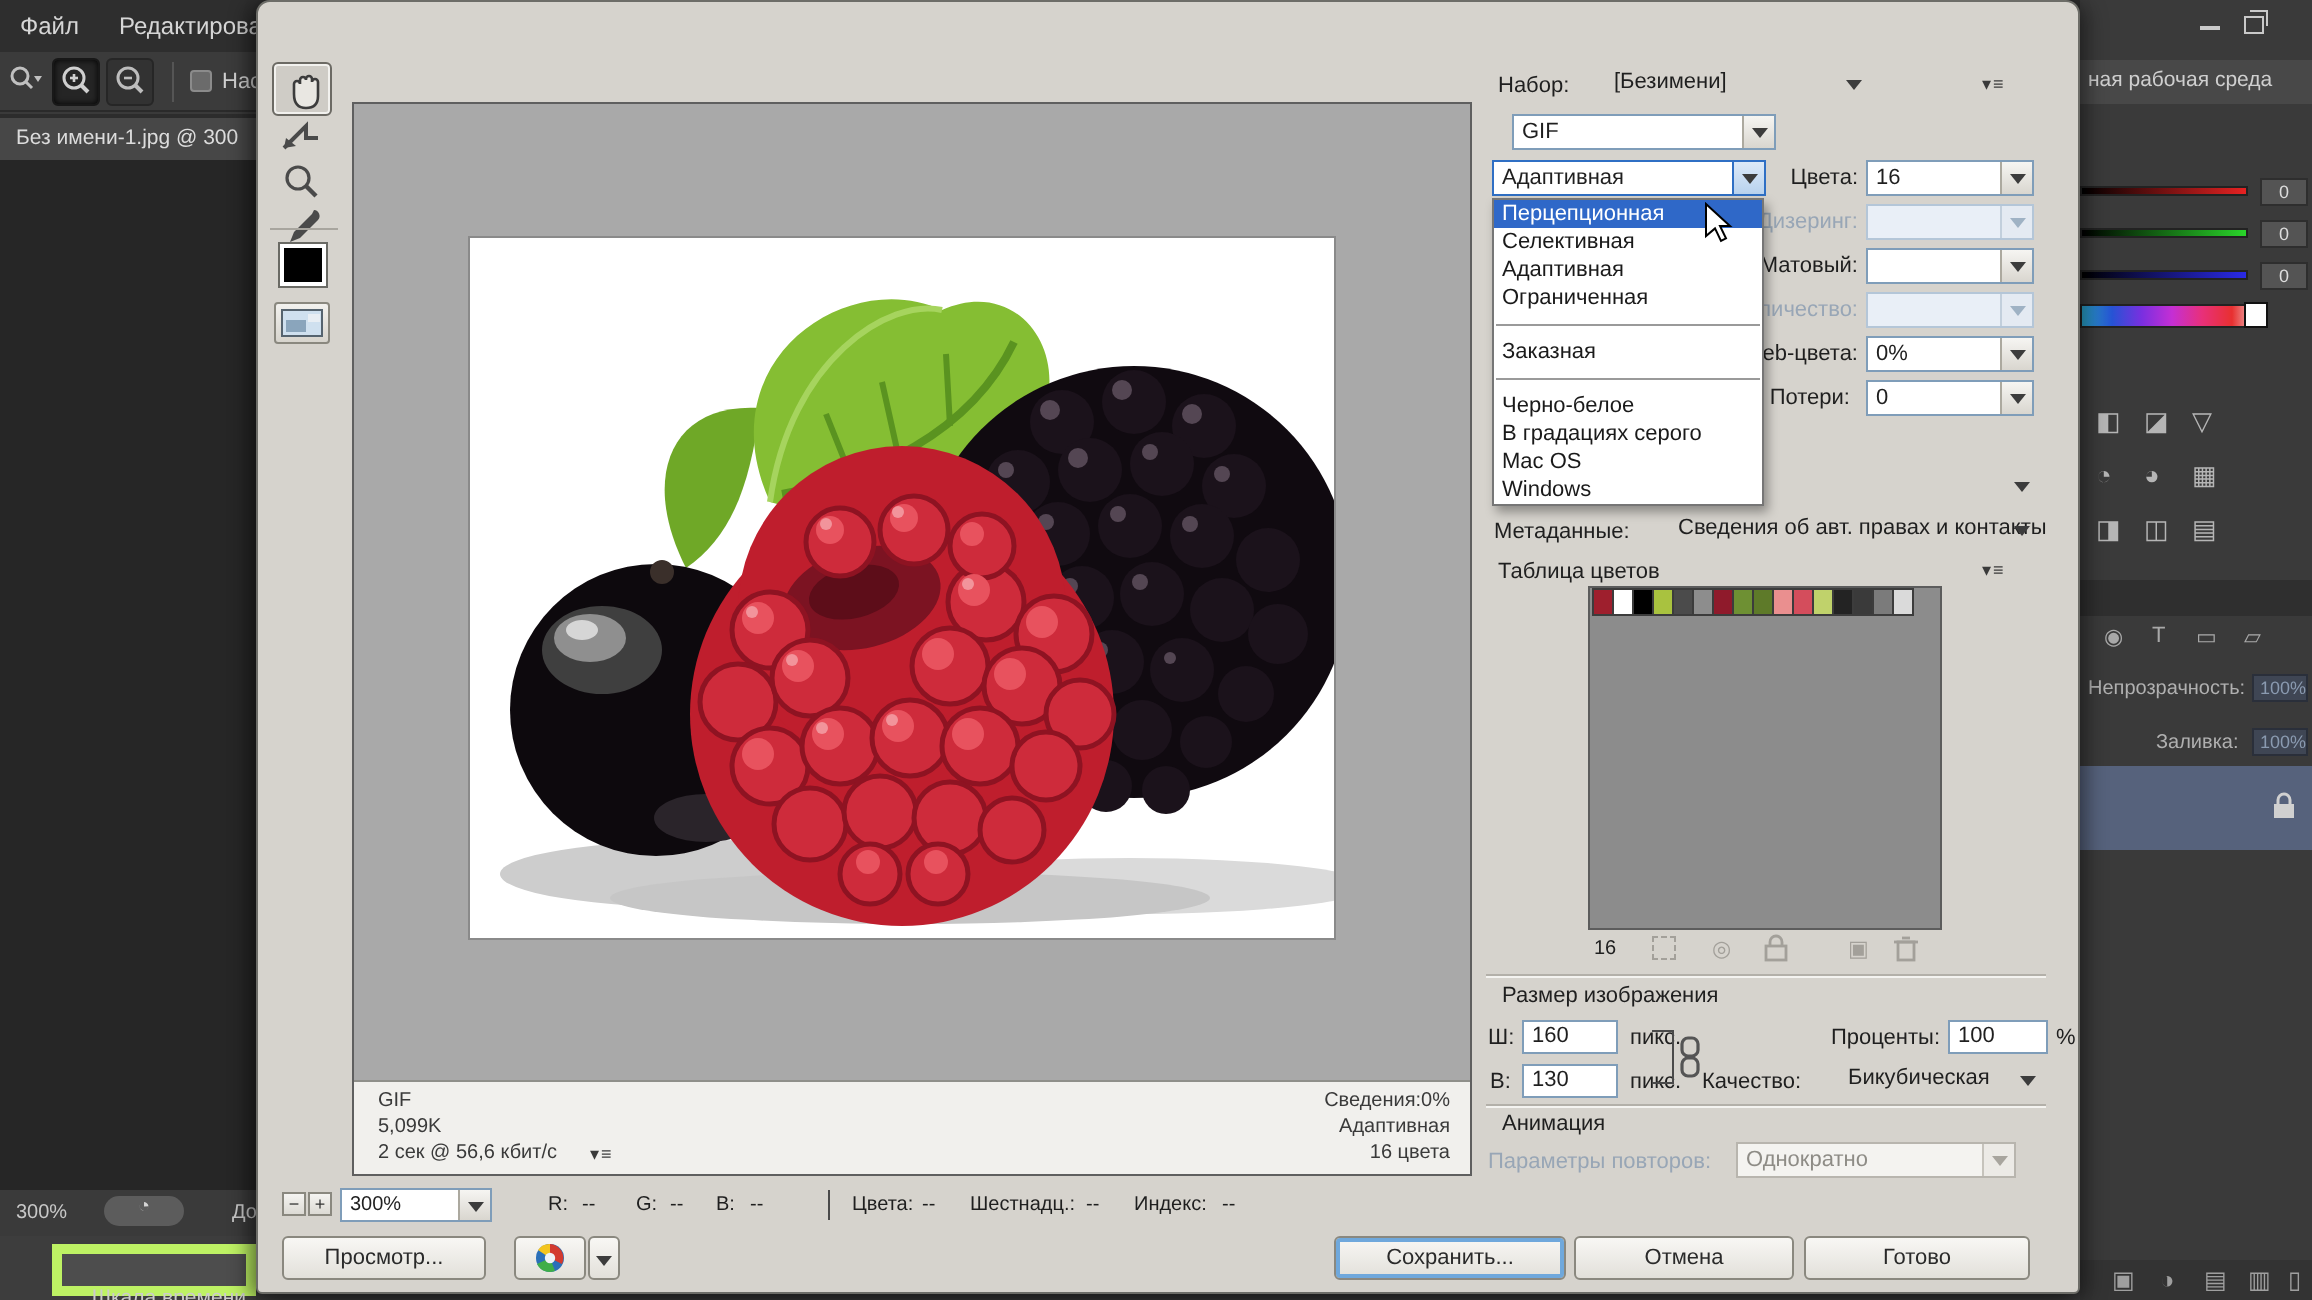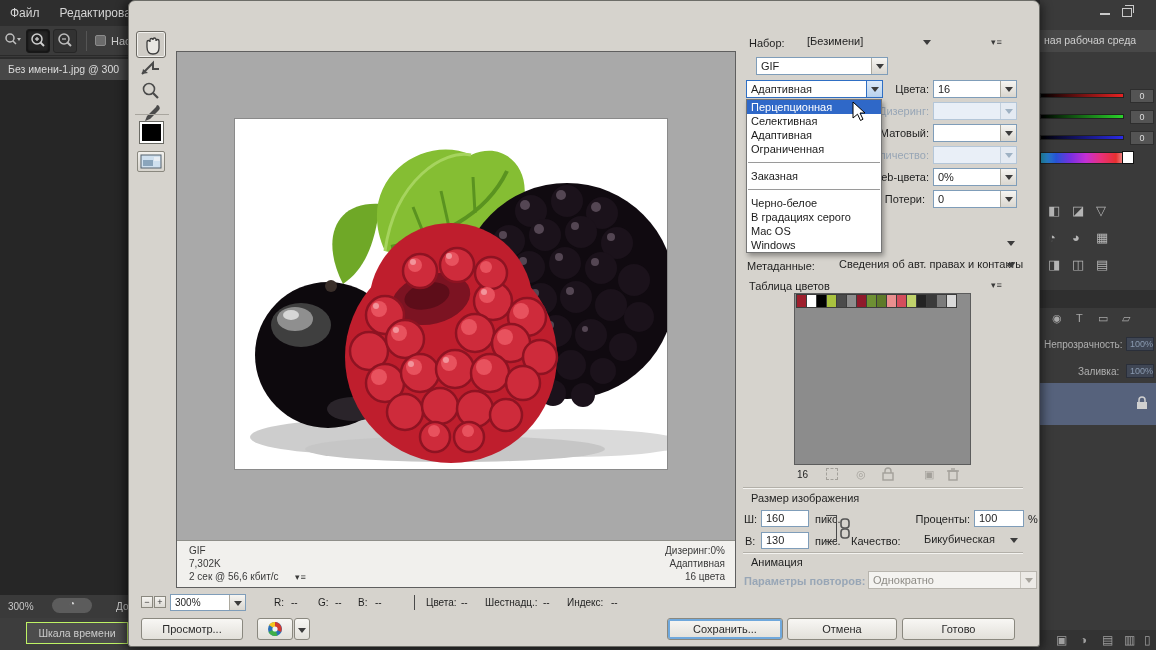--- a/index.html
+++ b/index.html
@@ -14,21 +14,21 @@
   .ps-optionsbar { left:0; top:26px; width:128px; height:30px; background:#3b3b3b; border-bottom:1px solid #2a2a2a; overflow:hidden; }
   .tool-btn { position:absolute; width:24px; height:24px; top:3px; border-radius:3px; background:#323232; border:1px solid #262626; }
   .tool-btn.pressed { background:#252525; border-color:#181818; box-shadow:inset 0 0 3px #000; }
   .vsep { position:absolute; width:1px; background:#555; }
   .ps-checkbox { position:absolute; width:11px; height:11px; background:#6b6b6b; border:1px solid #8b8b8b; border-radius:2px; }
   .ps-doctabs { left:0; top:57px; width:128px; height:23px; background:#2c2c2c; overflow:hidden; }
   .ps-doctab { position:absolute; left:0; top:2px; height:21px; width:140px; background:#474747; color:#dcdcdc; font-size:10.5px; padding:4px 0 0 8px; white-space:nowrap; }
   .ps-canvas { left:0; top:80px; width:128px; height:515px; background:#262626; }
   .ps-statusbar { left:0; top:595px; width:128px; height:23px; background:#3a3a3a; color:#c8c8c8; font-size:10px; overflow:hidden; }
   .ps-timeline { left:0; top:618px; width:128px; height:32px; background:#3d3d3d; overflow:hidden; }
-  .ps-timelinetab { position:absolute; left:26px; top:4px; width:102px; height:22px; background:#4d4d4d; border:1px solid #bef264; color:#cccccc; font-size:10.5px; text-align:center; padding-top:4px; white-space:nowrap; }
+  .ps-timelinetab { position:absolute; left:26px; top:4px; width:102px; height:22px; background:#4d4d4d; border:5px solid #bef264; color:#cccccc; font-size:10.5px; text-align:right; padding-top:16px; white-space:nowrap; }
 
   .ps-right { left:1040px; top:0; width:116px; height:650px; background:#3a3a3a; overflow:hidden; }
   .winctl-min { position:absolute; width:10px; height:2px; background:#c9c9c9; }
   .winctl-restore { position:absolute; width:10px; height:9px; border:1px solid #c9c9c9; }
   .winctl-restore div { position:absolute; left:2px; top:-4px; width:9px; height:8px; border:1px solid #c9c9c9; border-bottom:none; border-left:none; }
   .ws-bar { position:absolute; left:0; top:30px; width:116px; height:22px; background:#484848; color:#cfcfcf; font-size:10.5px; padding:4px 0 0 4px; white-space:nowrap; overflow:hidden; }
   .slider-bar { position:absolute; left:0; width:84px; height:5px; border:1px solid #222; }
   .slider-val { position:absolute; left:90px; width:24px; height:14px; background:#545454; border:1px solid #2e2e2e; color:#dddddd; font-size:9px; text-align:center; padding-top:1px; }
   .ramp { position:absolute; left:0; top:152px; width:92px; height:12px; border:1px solid #222;
     background:linear-gradient(90deg,#29a2c6,#2653d4,#7a2fe0,#c42fd4,#e8307a,#e83030,#f0f0f0); }
@@ -366,24 +366,24 @@
               <circle cx="176" cy="245" r="3"></circle>
                 <circle cx="211" cy="241" r="3"></circle>
                 <circle cx="178" cy="143" r="3"></circle>
                 <circle cx="214" cy="137" r="3"></circle>
             </g>
           </g>
         </svg>
       </div>
       <div class="info-strip">
         <span class="abs" style="left:12px;top:4px;">GIF</span>
-        <span class="abs" style="left:12px;top:17px;">7,302K</span>
+        <span class="abs" style="left:12px;top:17px;">5,099K</span>
         <span class="abs" style="left:12px;top:30px;">2 сек @ 56,6 кбит/с</span>
         <span class="flyout" style="left:118px;top:31px;">▾≡</span>
-        <span class="abs" style="right:10px;top:4px;">Дизеринг:0%</span>
+        <span class="abs" style="right:10px;top:4px;">Сведения:0%</span>
         <span class="abs" style="right:10px;top:17px;">Адаптивная</span>
         <span class="abs" style="right:10px;top:30px;">16 цвета</span>
       </div>
     </div>
 
     <div style="position:absolute;left:0;top:593px;width:610px;height:20px;font-size:10px;">
       <span class="mini-btn" style="left:12px;top:2px;">−</span>
       <span class="mini-btn" style="left:25px;top:2px;">+</span>
       <span class="combo" style="left:41px;top:0;width:76px;height:17px;">
         <span class="txt" style="top:2px;">300%</span>
@@ -584,21 +584,21 @@
       </span>
     <span class="dlg-label" style="left:899px;top:512px;">%</span>
     <span class="dlg-label" style="left:722px;top:534px;">Качество:</span>
     <span class="flatdd" style="left:775px;top:530px;width:118px;">
       <span class="txt">Бикубическая</span>
         <span class="tri"></span>
     </span>
 
     <span class="etch" style="left:614px;top:551px;width:280px;"></span>
     <span class="dlg-label" style="left:622px;top:555px;">Анимация</span>
-    <span class="dlg-label dis" style="left:615px;top:574px;font-weight:bold;">Параметры повторов:</span>
-    <span class="combo dis" style="left:739px;top:570px;width:169px;background:#f4f3f0;border-color:#b8b5ae;">
+    <span class="dlg-label dis" style="left:615px;top:574px;">Параметры повторов:</span>
+    <span class="combo dis" style="left:739px;top:570px;width:140px;background:#f4f3f0;border-color:#b8b5ae;">
       <span class="txt" style="color:#8e8c86;">Однократно</span>
       <span class="arrowbtn" style="background:#eceae6;border-left-color:#c6c3bc;">
           <span class="tri" style="border-top-color:#a8a59e;"></span>
         </span>
     </span>
   </div>
 </div>
 
 </body></html>

